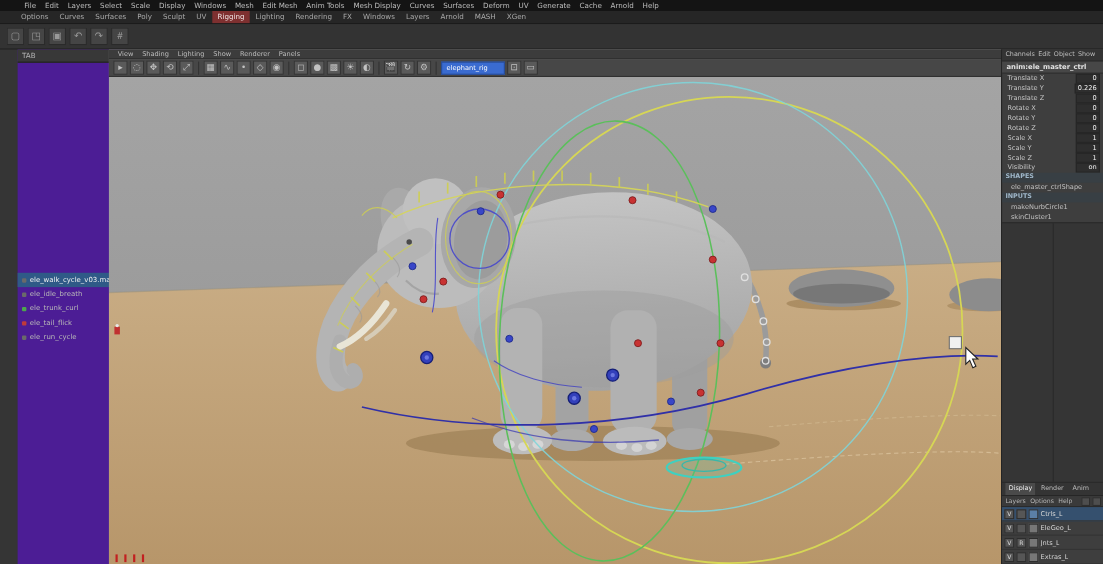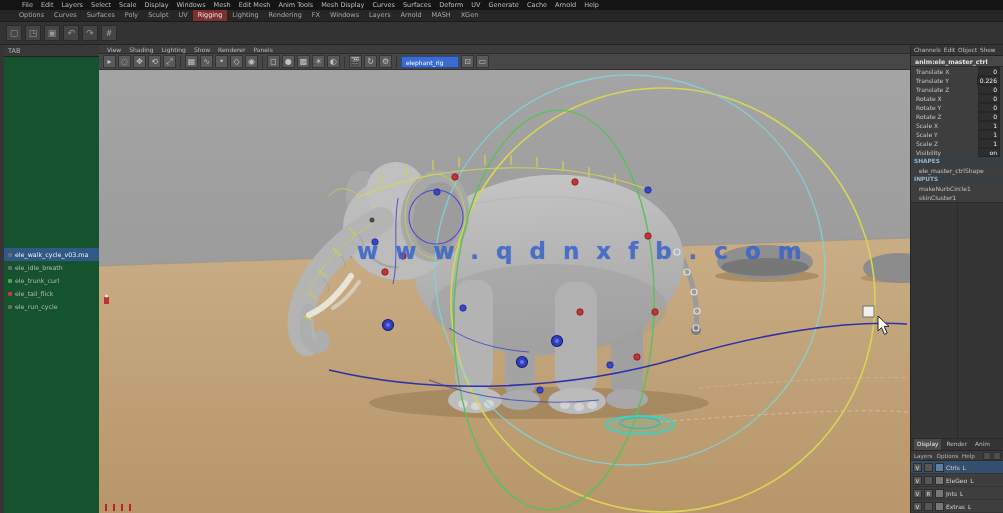--- a/index.html
+++ b/index.html
@@ -32,22 +32,22 @@
     background:#333333; border-bottom:1px solid #222;
     display:flex; align-items:center; gap:3px; padding-left:6px;
   }
   .iconstrip .strip-icon {
     width:16px; height:16px; background:#454545; border:1px solid #2a2a2a;
     color:#9a9a9a; font-size:9px; line-height:14px; text-align:center;
   }
 
   
   .left-panel {
-    position:absolute; left:4px; top:45px; width:99px; height:468px;
-    background:#14532d; border-right:1px solid #1e1e1e;
+    position:absolute; left:16px; top:45px; width:99px; height:468px;
+    background:#4c1d95; border-right:1px solid #1e1e1e;
   }
   .left-panel .lp-header {
     height:12px; background:#383838; color:#b5b5b5; font-size:6.5px;
     line-height:12px; padding-left:4px; border-bottom:1px solid #202020;
   }
   .left-panel .clip-list { position:absolute; left:0; top:203px; width:99px; }
   .clip-row { height:13px; line-height:13px; font-size:6.3px; color:#b8b8b8;
     padding-left:4px; white-space:nowrap; overflow:hidden; display:flex; align-items:center; gap:3px;}
   .clip-row.selected { background:#2f5a87; color:#f0f0f0; }
   .clip-dot { width:4px; height:4px; border-radius:1px; background:#6a6a6a; flex:0 0 auto; }
@@ -415,21 +415,20 @@
             <rect x="14" y="434" width="2" height="7"></rect>
           <rect x="22" y="434" width="2" height="7"></rect>
             <rect x="30" y="434" width="2" height="7"></rect>
         </g>
 
         <g>
           <rect x="764" y="236" width="11" height="11" fill="#f0f0f0" stroke="#707070" stroke-width="1"></rect>
           <polygon points="779,246 779,261 782.6,257.6 785.4,264.4 788.2,263 785.2,256.4 790,256.4" fill="#ffffff" stroke="#222222" stroke-width="1"></polygon>
         </g>
       </svg>
-      <div class="watermark">www.qdnxfb.com</div>
     </div>
   </div>
 
   <div class="right-panel">
     <div class="cb-tabs">
       <span class="cb-tab">Channels</span>
       <span class="cb-tab">Edit</span>
       <span class="cb-tab">Object</span>
       <span class="cb-tab">Show</span>
     </div>

